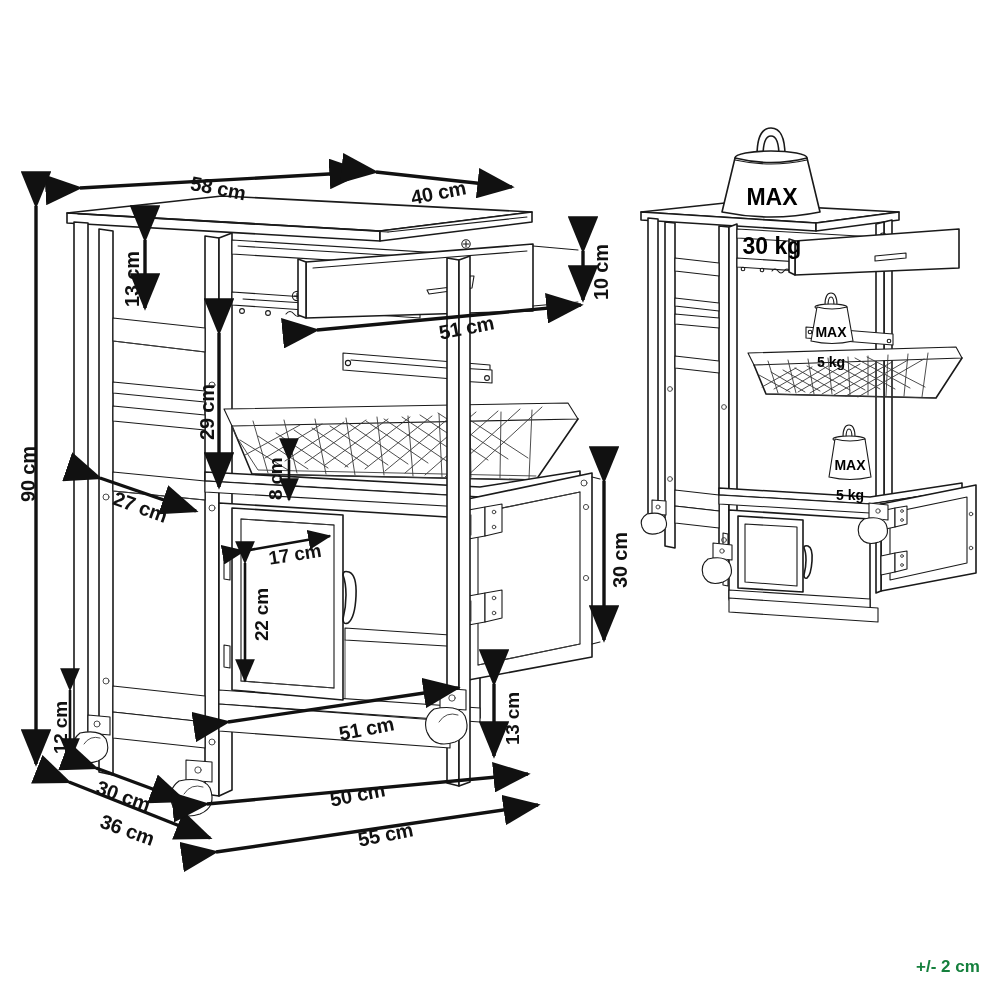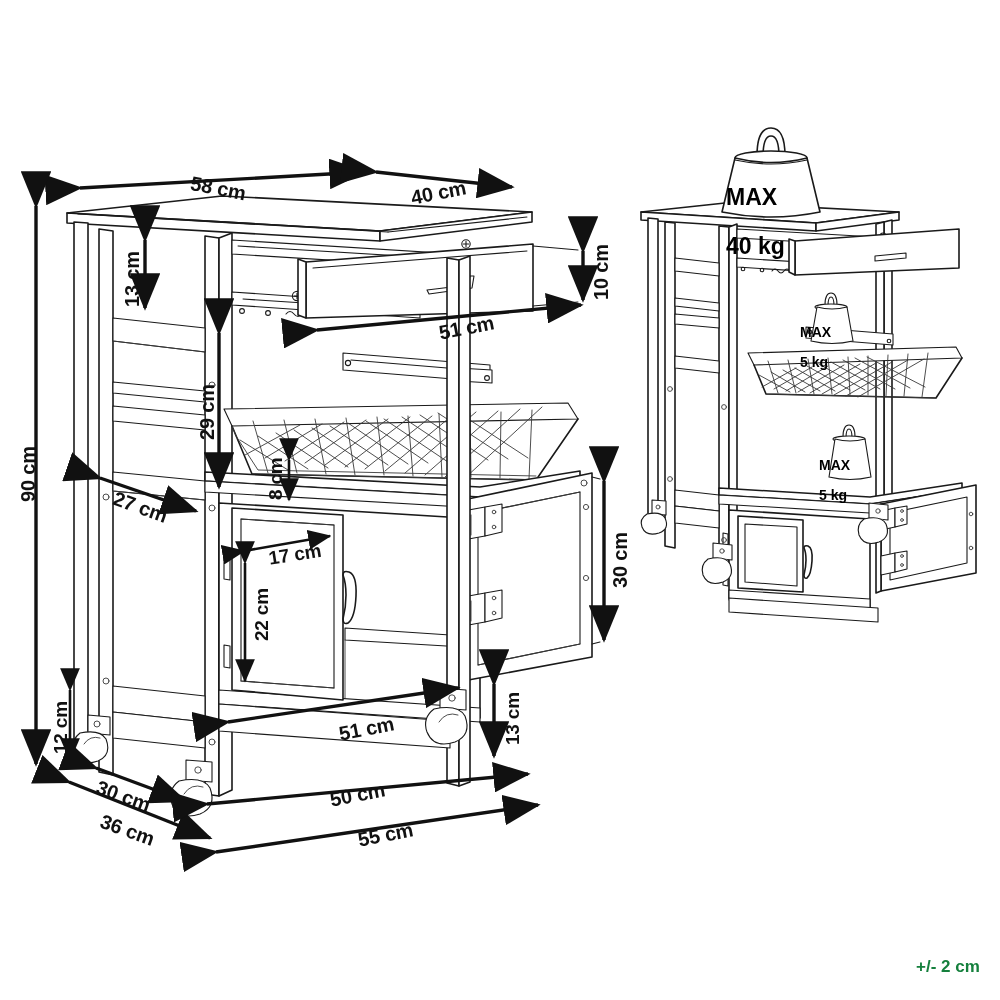--- a/index.html
+++ b/index.html
@@ -41,20 +41,21 @@
   .rot90 { transform: rotate(-90deg); transform-origin: left top; }
   .rotsk-a { transform: rotate(11deg); transform-origin: left top; }
   .rotsk-b { transform: rotate(-11deg); transform-origin: left top; }
   .rotsk-c { transform: rotate(20deg); transform-origin: left top; }
   .rotsk-d { transform: rotate(-9deg); transform-origin: left top; }
   .max-label {
     position: absolute;
     font-family: "Liberation Sans", sans-serif;
     font-weight: bold;
     color: #000000;
+    text-align: center;
     line-height: 1.08;
     white-space: pre-line;
   }
   .tol {
     position: absolute;
     font-family: "Liberation Sans", sans-serif;
     font-weight: bold;
     font-size: 17px;
     color: #15803d;
   }
@@ -478,21 +479,21 @@
   <div class="dim-label big rotsk-c" style="left:101px; top:776px;">30 cm</div>
 
   <div class="dim-label big rotsk-c" style="left:105px; top:810px;">36 cm</div>
 
   <div class="dim-label big rotsk-b" style="left:328px; top:789px;">50 cm</div>
 
   <div class="dim-label big rotsk-b" style="left:356px; top:829px;">55 cm</div>
 
   <div class="max-label" style="left:726px; top:160px; width:92px; font-size:23px;">
     <div>MAX</div>
-    <div>40 kg</div>
+    <div>30 kg</div>
   </div>
 
   <div class="max-label" style="left:800px; top:310px; width:62px; font-size:14px;">
     <div>MAX</div>
     <div>5 kg</div>
   </div>
 
   <div class="max-label" style="left:819px; top:443px; width:62px; font-size:14px;">
     <div>MAX</div>
     <div>5 kg</div>

